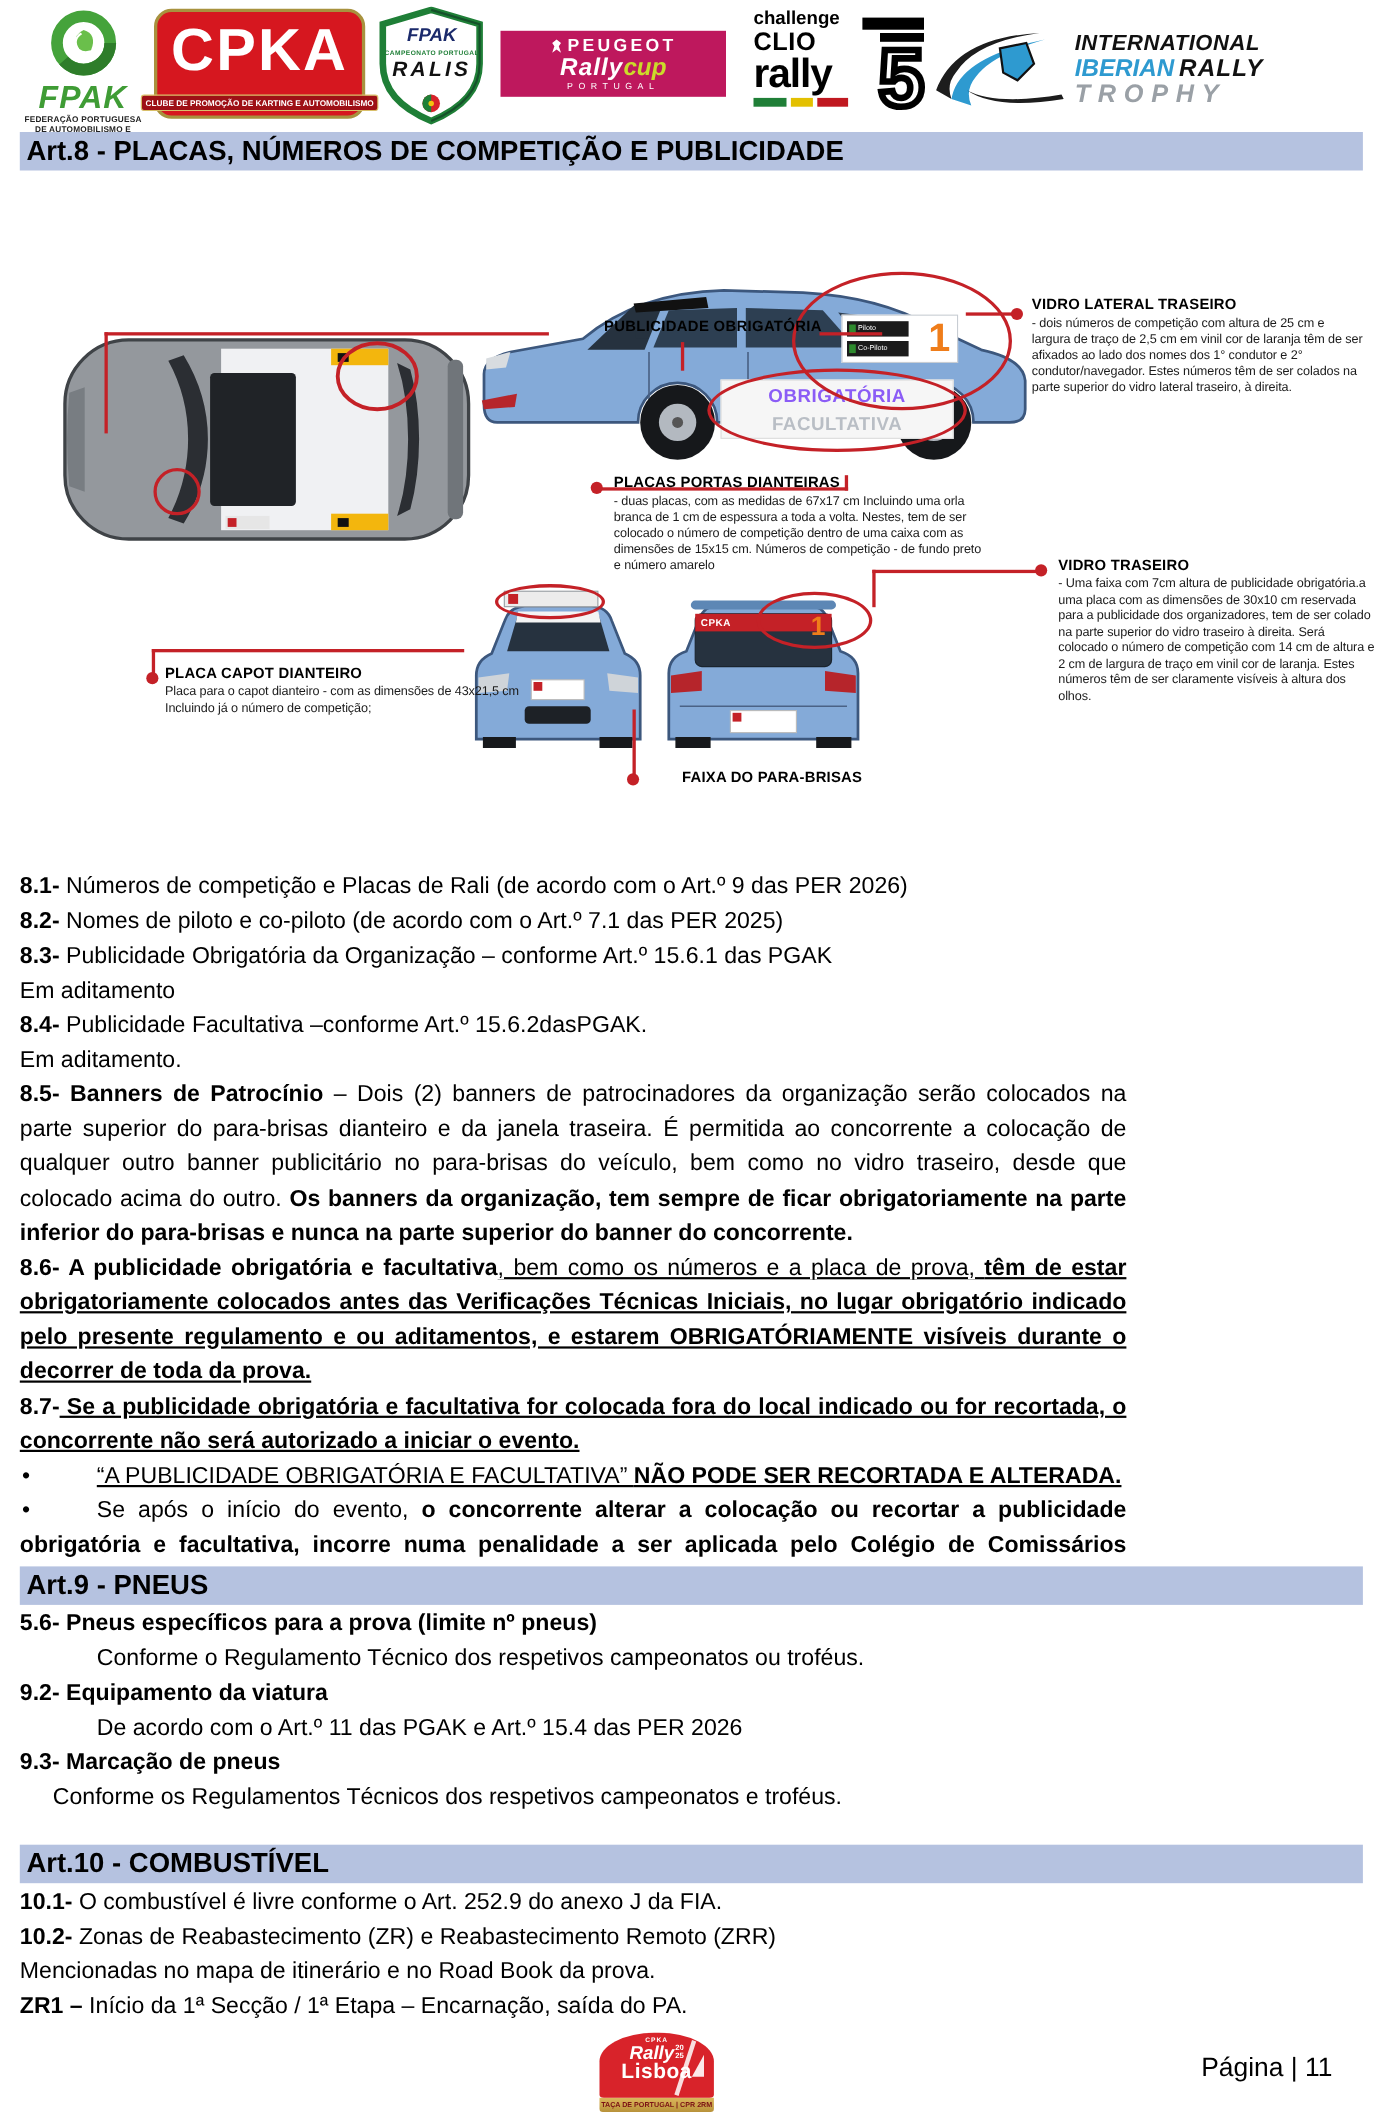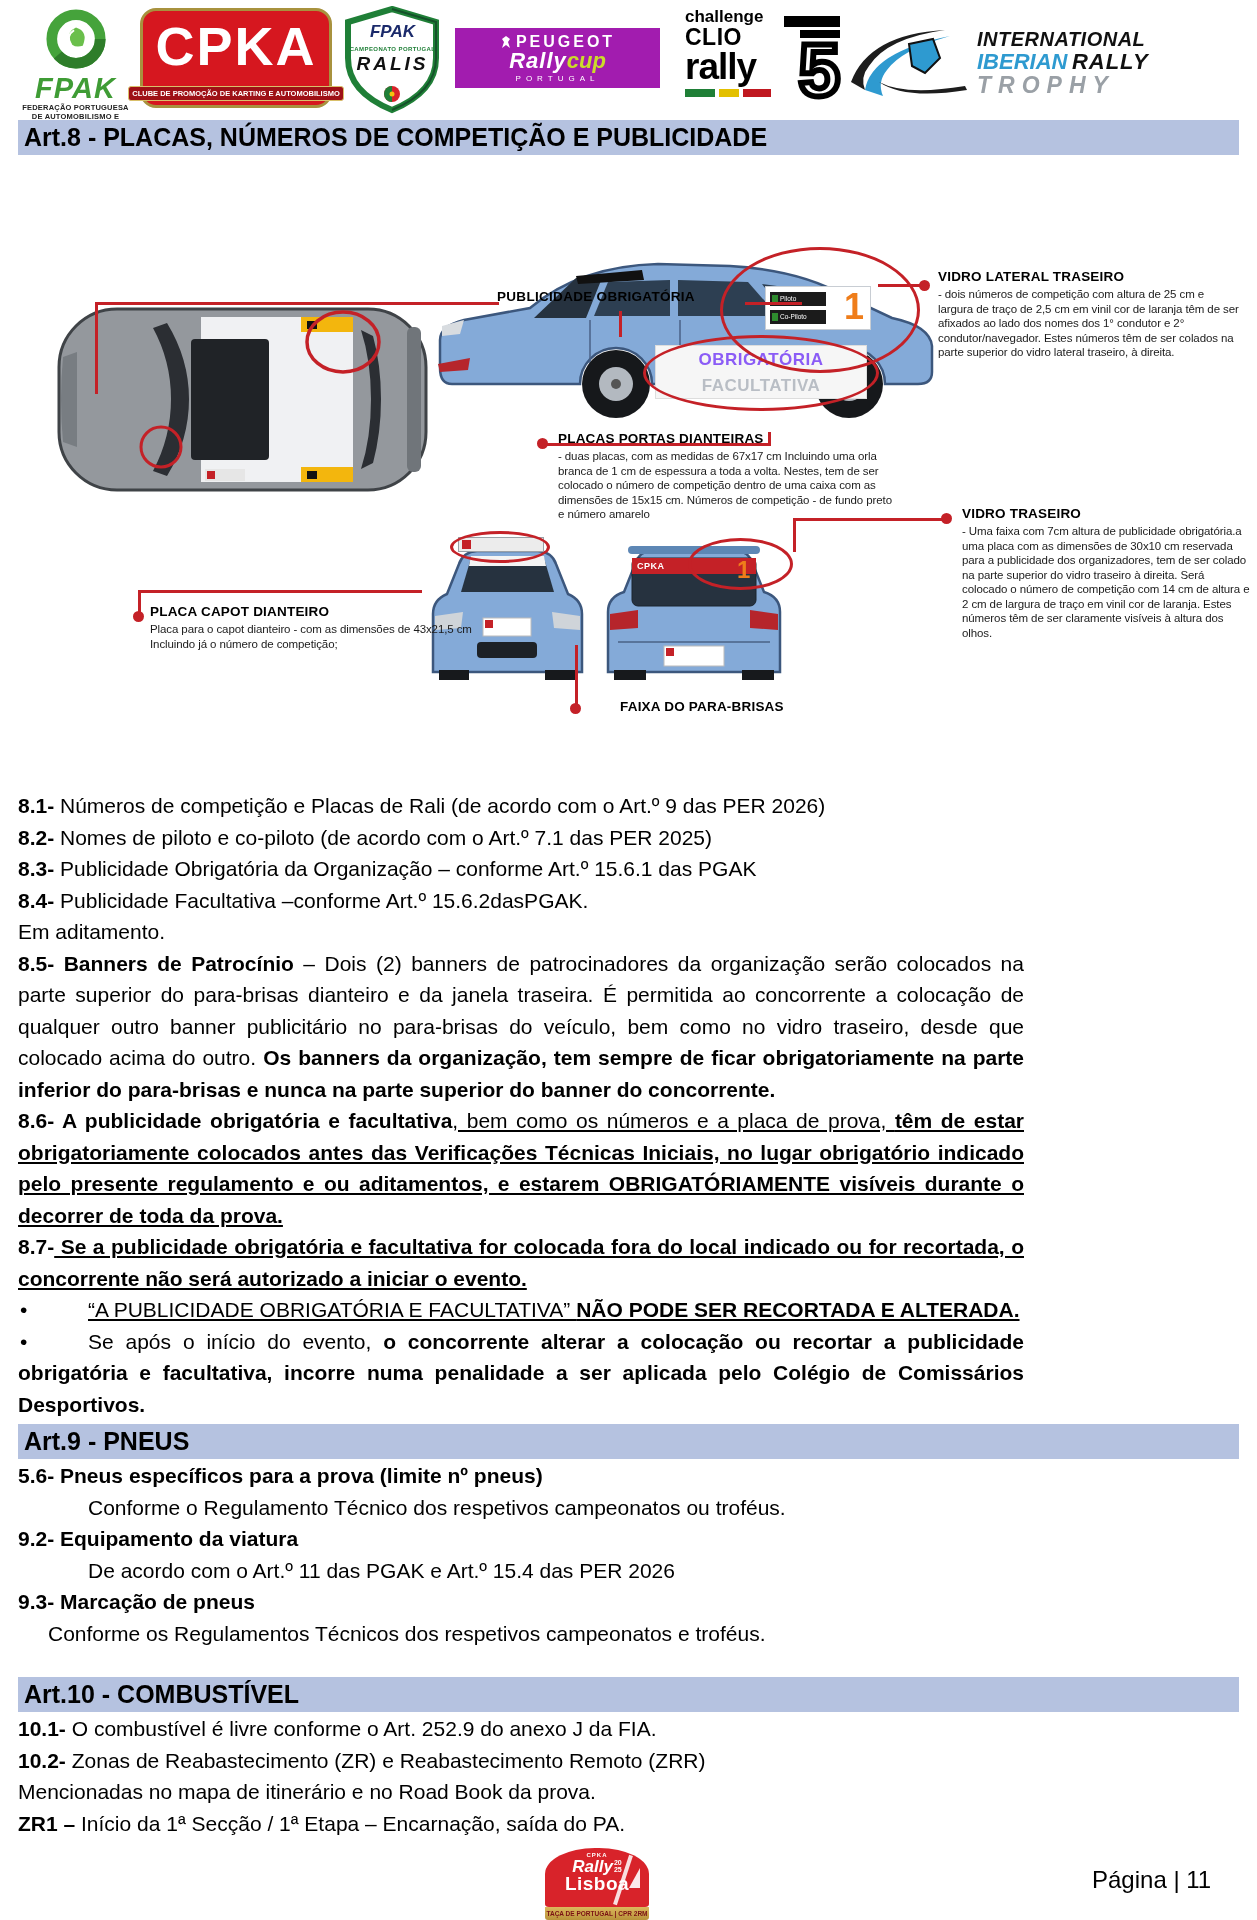--- a/index.html
+++ b/index.html
@@ -15,21 +15,21 @@
   .fpak-name { color:#3f9c35; font-weight:bold; font-style:italic; font-size:29px; line-height:1; letter-spacing:1px; }
   .fpak-sub { font-size:7.5px; font-weight:bold; color:#222; line-height:9px; letter-spacing:.2px; }
   .lg-cpka { left:122px; top:2px; width:192px; height:100px; background:#d6171f; border:3px solid #a8923e; border-radius:16px; display:flex; flex-direction:column; align-items:center; justify-content:space-between; }
   .cpka-name { font-size:54px; font-weight:900; color:#fff; letter-spacing:2px; line-height:1; margin-top:8px; }
   .cpka-band { background:#9e1016; color:#fff; font-size:7.5px; font-weight:bold; border:1px solid #d9c06a; border-radius:3px; padding:2px 3px; margin-bottom:4px; white-space:nowrap; }
   .lg-ralis { left:322px; top:0; width:105px; height:108px; }
   .lg-ralis svg { position:absolute; left:2px; top:0; }
   .ralis-fpak { position:absolute; top:16px; width:100%; text-align:center; font-style:italic; font-weight:900; color:#1b2a6b; font-size:17px; }
   .ralis-camp { position:absolute; top:40px; width:100%; text-align:center; font-size:6px; font-weight:bold; color:#1f7f37; letter-spacing:.4px; }
   .ralis-name { position:absolute; top:47px; width:100%; text-align:center; font-size:19px; font-weight:900; font-style:italic; letter-spacing:3px; color:#111; }
-  .lg-peugeot { left:437px; top:22px; width:205px; height:60px; background:#a21caf; display:flex; flex-direction:column; align-items:center; justify-content:center; }
+  .lg-peugeot { left:437px; top:22px; width:205px; height:60px; background:#be185d; display:flex; flex-direction:column; align-items:center; justify-content:center; }
   .pg-brand { color:#fff; font-weight:bold; font-size:16px; letter-spacing:3px; line-height:1.1; display:flex; align-items:center; gap:4px; }
   .pg-rally { line-height:1; }
   .pg-rally-w { color:#fff; font-weight:900; font-style:italic; font-size:22px; letter-spacing:1px; }
   .pg-cup { color:#cbdb2a; font-weight:900; font-style:italic; font-size:22px; }
   .pg-country { color:#fff; font-size:8px; letter-spacing:5px; margin-top:2px; }
   .lg-clio { left:667px; top:2px; width:155px; height:104px; }
   .clio-challenge { font-size:17px; font-weight:900; color:#000; line-height:1; }
   .clio-name { font-size:23px; font-weight:900; color:#000; line-height:1.05; letter-spacing:.5px; }
   .clio-rally { font-size:37px; font-weight:900; color:#000; line-height:.95; letter-spacing:-1px; }
   .clio-stripe { display:flex; gap:4px; margin-top:5px; }
@@ -48,21 +48,21 @@
   .ib-l2 { line-height:1.05; }
   .ib-l3 { font-style:italic; font-weight:900; font-size:23px; color:#9aa0a6; letter-spacing:7px; line-height:1.05; }
   
   .artbar { position:absolute; left:18px; width:1221px; background:#b5c2e0; font-size:25px; font-weight:bold; padding:3px 6px; }
   
   .diagram { position:absolute; top:185px; left:0; width:1257px; height:575px; }
   .diagram .abs { position:absolute; }
   .rline { position:absolute; background:#c42127; }
   .rdot { position:absolute; width:11px; height:11px; border-radius:50%; background:#c42127; }
   .rell { position:absolute; border:3.5px solid #c42127; border-radius:50%; }
-  .pub-label { position:absolute; left:497px; top:104px; width:250px; text-align:left; font-size:13.5px; font-weight:bold; letter-spacing:.3px; }
+  .pub-label { position:absolute; left:497px; top:104px; width:250px; text-align:right; font-size:13.5px; font-weight:bold; letter-spacing:.3px; }
   .co { position:absolute; }
   .co-title { font-size:13.5px; font-weight:bold; letter-spacing:.2px; }
   .co-text { font-size:11.5px; line-height:14.5px; color:#1b1b1b; margin-top:3px; letter-spacing:-.1px; }
   .door-box { position:absolute; left:765px; top:101px; width:106px; height:44px; background:#fff; border:1px solid #c8cdd3; }
   .door-strip { position:absolute; left:4px; width:56px; height:14px; background:#1b1b1b; color:#fff; font-size:6.5px; line-height:14px; padding-left:10px; }
   .door-strip:before { content:""; position:absolute; left:2px; top:3px; width:6px; height:8px; background:#2e8b2e; }
   .door-num { position:absolute; right:6px; top:-2px; font-size:36px; font-weight:900; color:#ef7d1a; line-height:44px; }
   .obr-box { position:absolute; left:655px; top:160px; width:212px; height:54px; background:#f6f6f6; border:1px solid #ddd; text-align:center; }
   .obr-l1 { font-size:17px; font-weight:900; color:#8b5cf6; line-height:27px; letter-spacing:.5px; }
   .obr-l2 { font-size:17px; font-weight:900; color:#b9bec5; line-height:25px; letter-spacing:.5px; }
@@ -294,20 +294,21 @@
   </div>
   <div class="co" style="left:592px; top:514px;padding-left:28px;">
     <div class="co-title">FAIXA DO PARA-BRISAS</div>
   </div>
 </div>
 
 <div class="textblock" style="top:790px;">
   <p class="para"><span class="b">8.1-</span><span> Números de competição e Placas de Rali (de acordo com o Art.º 9 das PER 2026)</span></p>
   <p class="para"><span class="b">8.2-</span><span> Nomes de piloto e co-piloto (de acordo com o Art.º 7.1 das PER 2025)</span></p>
   <p class="para"><span class="b">8.3-</span><span> Publicidade Obrigatória da Organização – conforme Art.º 15.6.1 das PGAK</span></p>
+  <p class="para">Em aditamento</p>
   <p class="para"><span class="b">8.4-</span><span> Publicidade Facultativa –conforme Art.º 15.6.2dasPGAK.</span></p>
   <p class="para">Em aditamento.</p>
   <p class="para just"><span class="b">8.5- Banners de Patrocínio</span><span> – Dois (2) banners de patrocinadores da organização serão colocados na parte superior do para-brisas dianteiro e da janela traseira. É permitida ao concorrente a colocação de qualquer outro banner publicitário no para-brisas do veículo, bem como no vidro traseiro, desde que colocado acima do outro. </span><span class="b">Os banners da organização, tem sempre de ficar obrigatoriamente na parte inferior do para-brisas e nunca na parte superior do banner do concorrente.</span></p>
   <p class="para just"><span class="b">8.6- A publicidade obrigatória e facultativa</span><span class="u">, bem como os números e a placa de prova, </span><span class="bu">têm de estar obrigatoriamente colocados antes das Verificações Técnicas Iniciais, no lugar obrigatório indicado pelo presente regulamento e ou aditamentos, e estarem OBRIGATÓRIAMENTE visíveis durante o decorrer de toda da prova.</span></p>
   <p class="para just"><span class="b">8.7-</span><span class="bu"> Se a publicidade obrigatória e facultativa for colocada fora do local indicado ou for recortada, o concorrente não será autorizado a iniciar o evento.</span></p>
   <p class="para bullet-line"><span class="bullet">•</span><span class="u">“A PUBLICIDADE OBRIGATÓRIA E FACULTATIVA” </span><span class="bu">NÃO PODE SER RECORTADA E ALTERADA.</span></p>
   <p class="para just bullet-line"><span class="bullet">•</span><span>Se após o início do evento, </span><span class="b">o concorrente alterar a colocação ou recortar a publicidade obrigatória e facultativa, incorre numa penalidade a ser aplicada pelo Colégio de Comissários Desportivos.</span></p>
 </div>
 
 <div class="artbar" style="top:1424px;">Art.9 - PNEUS</div>

